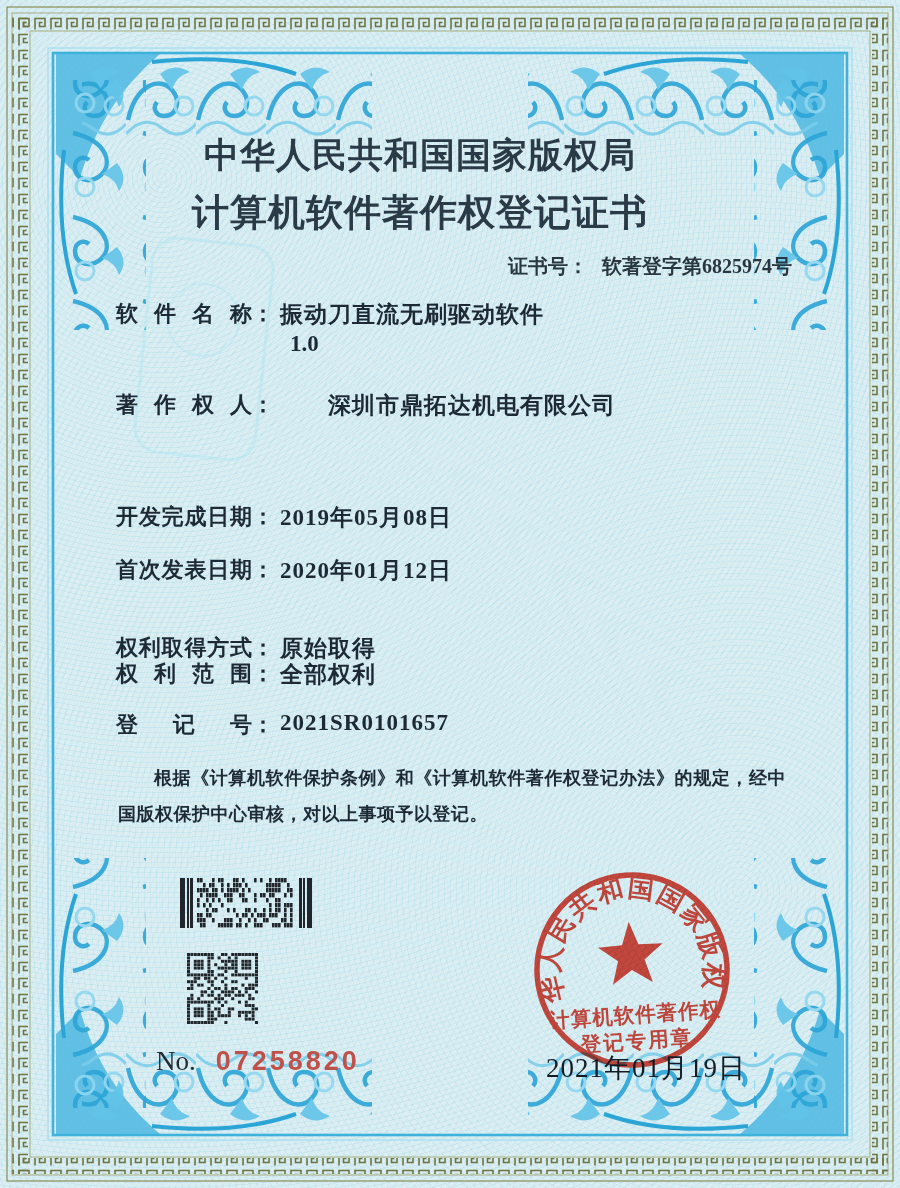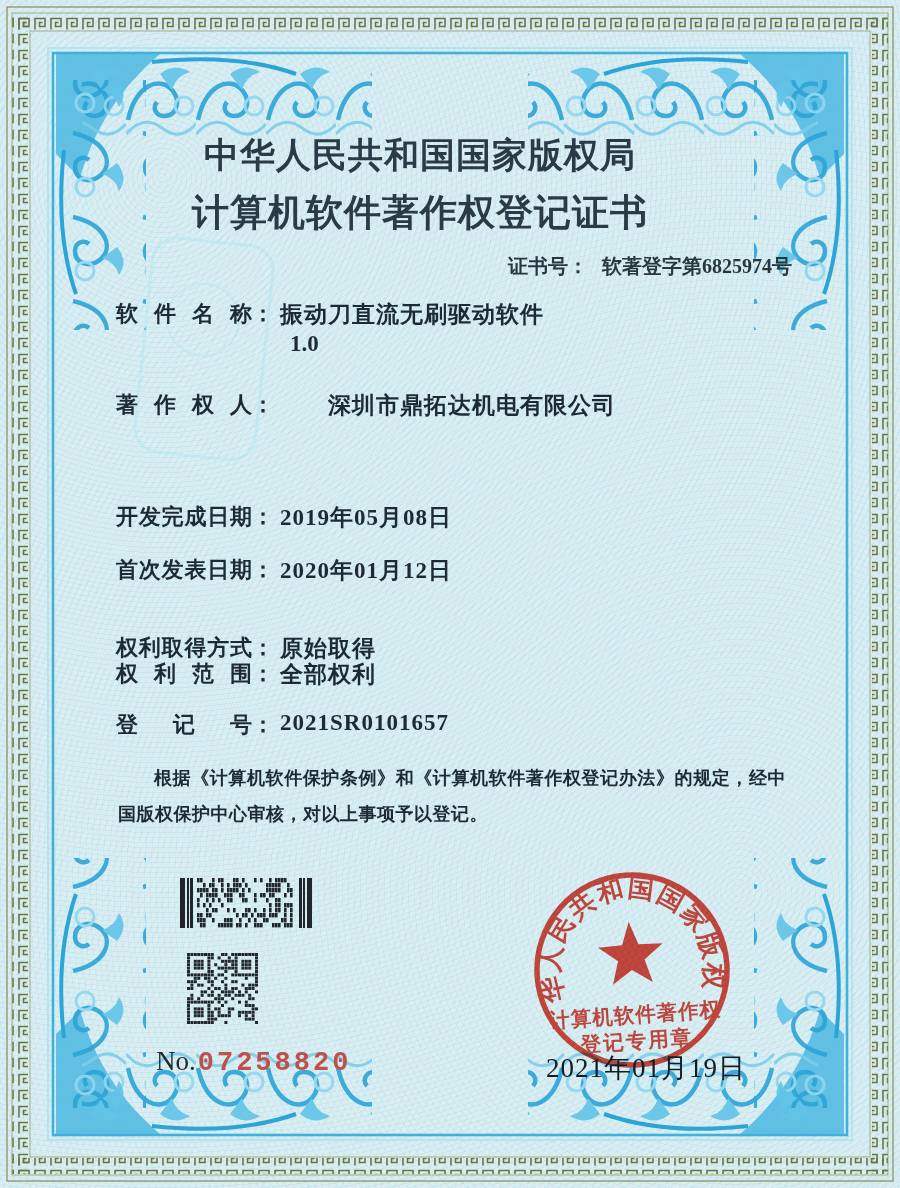--- a/index.html
+++ b/index.html
@@ -31,21 +31,21 @@
   .r1{top:299px;} .r1b{top:331px;left:290px;position:absolute;font-size:23px;font-weight:700;color:#1d2a35;}
   .r2{top:390px;gap:48px;} .r3{top:502px;justify-content:space-between;} .r4{top:555px;} .r5{top:633px;justify-content:center;} .r6{top:659px;} .r7{top:710px;}
   .statement{
     position:absolute;left:118px;top:760px;width:668px;
     font-size:18px;font-weight:600;color:#1d2a35;line-height:36px;
     text-align:justify;text-indent:2em;letter-spacing:.5px;margin:0;
   }
   .barcode{position:absolute;left:180px;top:878px;}
   .qr{position:absolute;left:187px;top:953px;}
   .serial{position:absolute;left:156px;top:1046px;font-size:27px;color:#222b31;}
-  .serial .num{color:#c0504a;letter-spacing:3px;margin-left:2px;font-family:Liberation Mono, monospace;font-weight:600;}
+  .serial .num{color:#c0504a;letter-spacing:3px;margin-left:20px;font-family:Liberation Sans, sans-serif;font-weight:600;}
   .issue-date{position:absolute;left:546px;top:1050px;font-size:27px;font-weight:400;color:#131c24;letter-spacing:1px;}
   .seal{position:absolute;left:512px;top:850px;width:240px;height:240px;transform:rotate(-4deg);opacity:.92;mix-blend-mode:multiply;}
   .ghost{position:absolute;left:142px;top:240px;width:118px;height:212px;border:3px solid rgba(160,226,240,.55);border-radius:26px;transform:rotate(6deg);opacity:.6;}
   .ghost::after{content:"";position:absolute;left:18px;top:40px;width:70px;height:70px;border:2px solid rgba(160,226,240,.5);border-radius:50%;}
 </style>
 </head>
 <body>
 
 <div class="cert">
 

